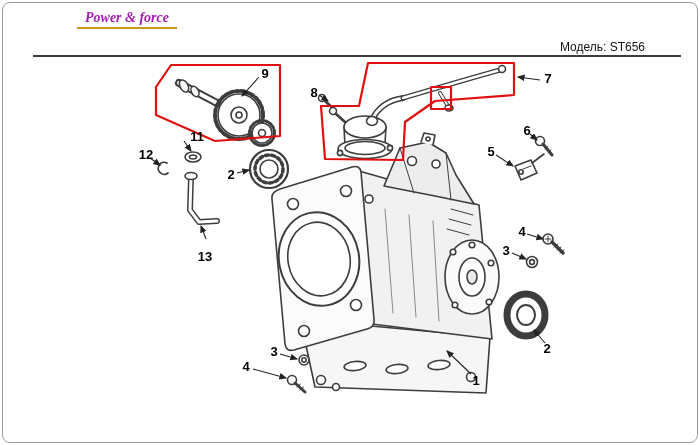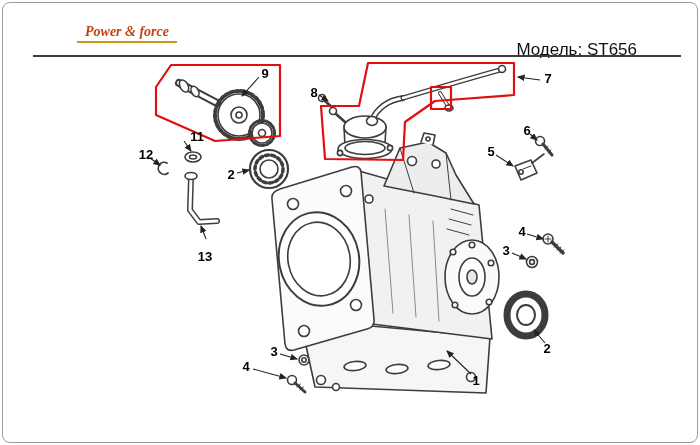--- a/index.html
+++ b/index.html
@@ -5,26 +5,26 @@
   html,body{margin:0;padding:0}
   body{
     width:700px;height:445px;position:relative;overflow:hidden;
     background:#fff;font-family:"Liberation Sans",sans-serif;color:#111;
   }
   .page{position:absolute;inset:2px;border:1.5px solid #9a9a9a;border-radius:8px;background:#fff}
   .logo{position:absolute;left:34px;top:5px;width:180px;text-align:center;line-height:1}
   .brand{font-family:"Liberation Serif",serif;font-weight:bold;font-size:27px;color:#1a3680;letter-spacing:1px;white-space:nowrap}
   .brand sup{font-size:10px;vertical-align:super}
   .tagline{
-    display:inline-block;margin-top:16px;padding:0 8px 1px 8px;
+    display:inline-block;margin-top:2px;padding:0 8px 1px 8px;
     font-family:"Liberation Serif",serif;font-style:italic;font-weight:bold;
-    font-size:14px;color:#c2410c;border-bottom:2.5px solid #c6981b;line-height:1.15;white-space:nowrap
+    font-size:14px;color:#a21caf;border-bottom:2.5px solid #c6981b;line-height:1.15;white-space:nowrap
   }
   .title{position:absolute;top:36px;left:54%;transform:translateX(-50%);font-size:13.5px;white-space:nowrap}
-  .model{position:absolute;top:37px;right:60px;font-size:17px;white-space:nowrap}
+  .model{position:absolute;top:37px;right:52px;font-size:12px;white-space:nowrap}
   .rule{position:absolute;top:52px;left:30px;width:648px;height:1.5px;background:#3c3c3c}
   .art{position:absolute;left:0;top:0}
   .callout{position:absolute;transform:translate(-50%,-50%);font-size:13px;font-weight:700;color:#000}
 </style>
 </head>
 <body>
 
 <div class="page">
 
   <div class="logo">

